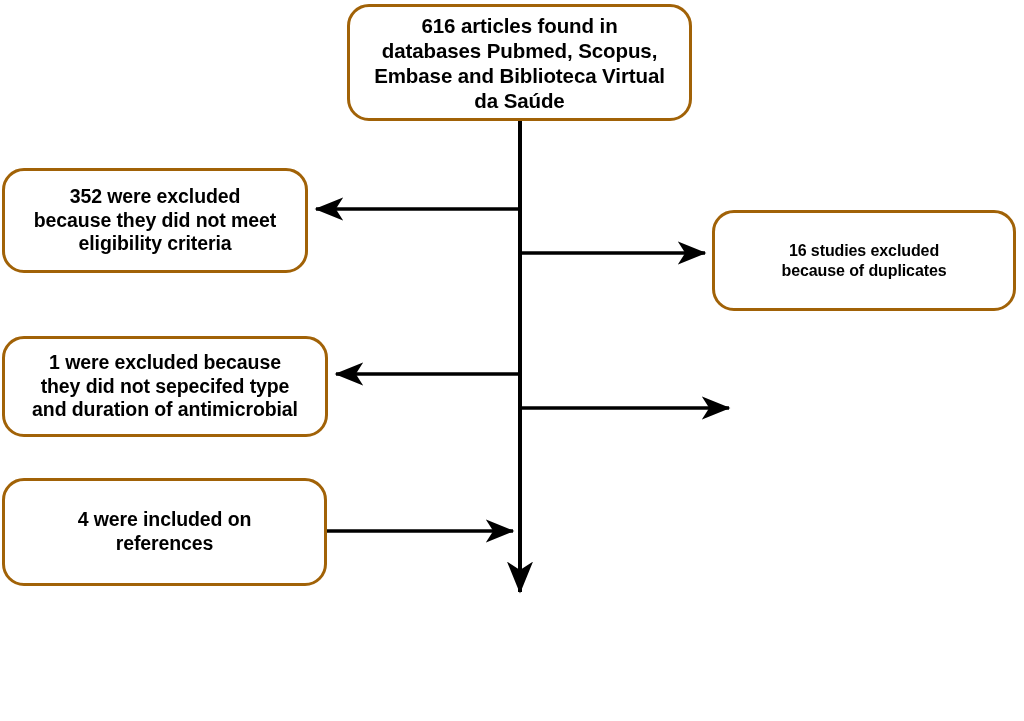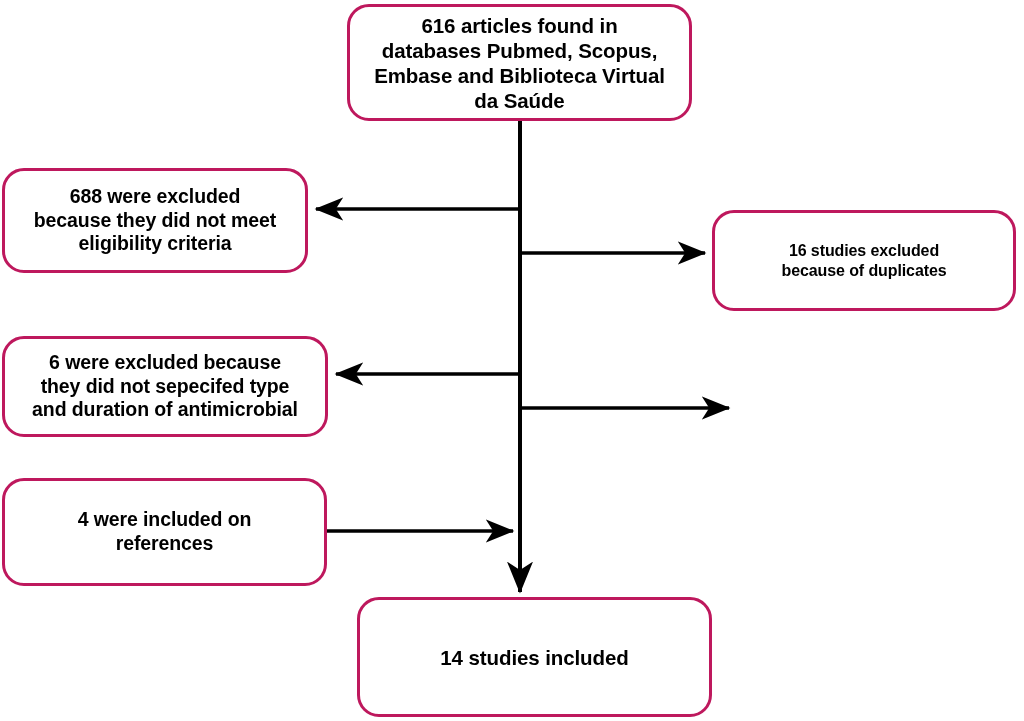--- a/index.html
+++ b/index.html
@@ -18,21 +18,21 @@
   .flow-svg {
     position: absolute;
     left: 0;
     top: 0;
     width: 1024px;
     height: 721px;
   }
   .node {
     position: absolute;
     box-sizing: border-box;
-    border: 3px solid #be185d;
+    border: 3px solid #a16207;
     border-radius: 22px;
     background: #ffffff;
     display: flex;
     align-items: center;
     justify-content: center;
     text-align: center;
     color: #000000;
     font-weight: bold;
     font-family: "Liberation Sans", sans-serif;
     line-height: 1.22;
@@ -71,30 +71,29 @@
     <line x1="522" y1="408" x2="729" y2="408" stroke="#000000" stroke-width="3.6" marker-end="url(#ah)"></line>
 
     <line x1="327" y1="531" x2="513" y2="531" stroke="#000000" stroke-width="3.6" marker-end="url(#ah)"></line>
   </svg>
 
   <div class="node" id="node-source">616 articles found in
 databases Pubmed, Scopus,
 Embase and Biblioteca Virtual
 da Saúde</div>
 
-  <div class="node" id="node-excl-elig">688 were excluded
+  <div class="node" id="node-excl-elig">352 were excluded
 because they did not meet
 eligibility criteria</div>
 
   <div class="node" id="node-excl-dup">16 studies excluded
 because of duplicates</div>
 
-  <div class="node" id="node-excl-spec">6 were excluded because
+  <div class="node" id="node-excl-spec">1 were excluded because
 they did not sepecifed  type
 and duration of antimicrobial</div>
 
 
   <div class="node" id="node-incl-ref">4 were included on
 references</div>
 
-  <div class="node" id="node-included">14 studies included</div>
 
 </div>
 
 </body></html>

